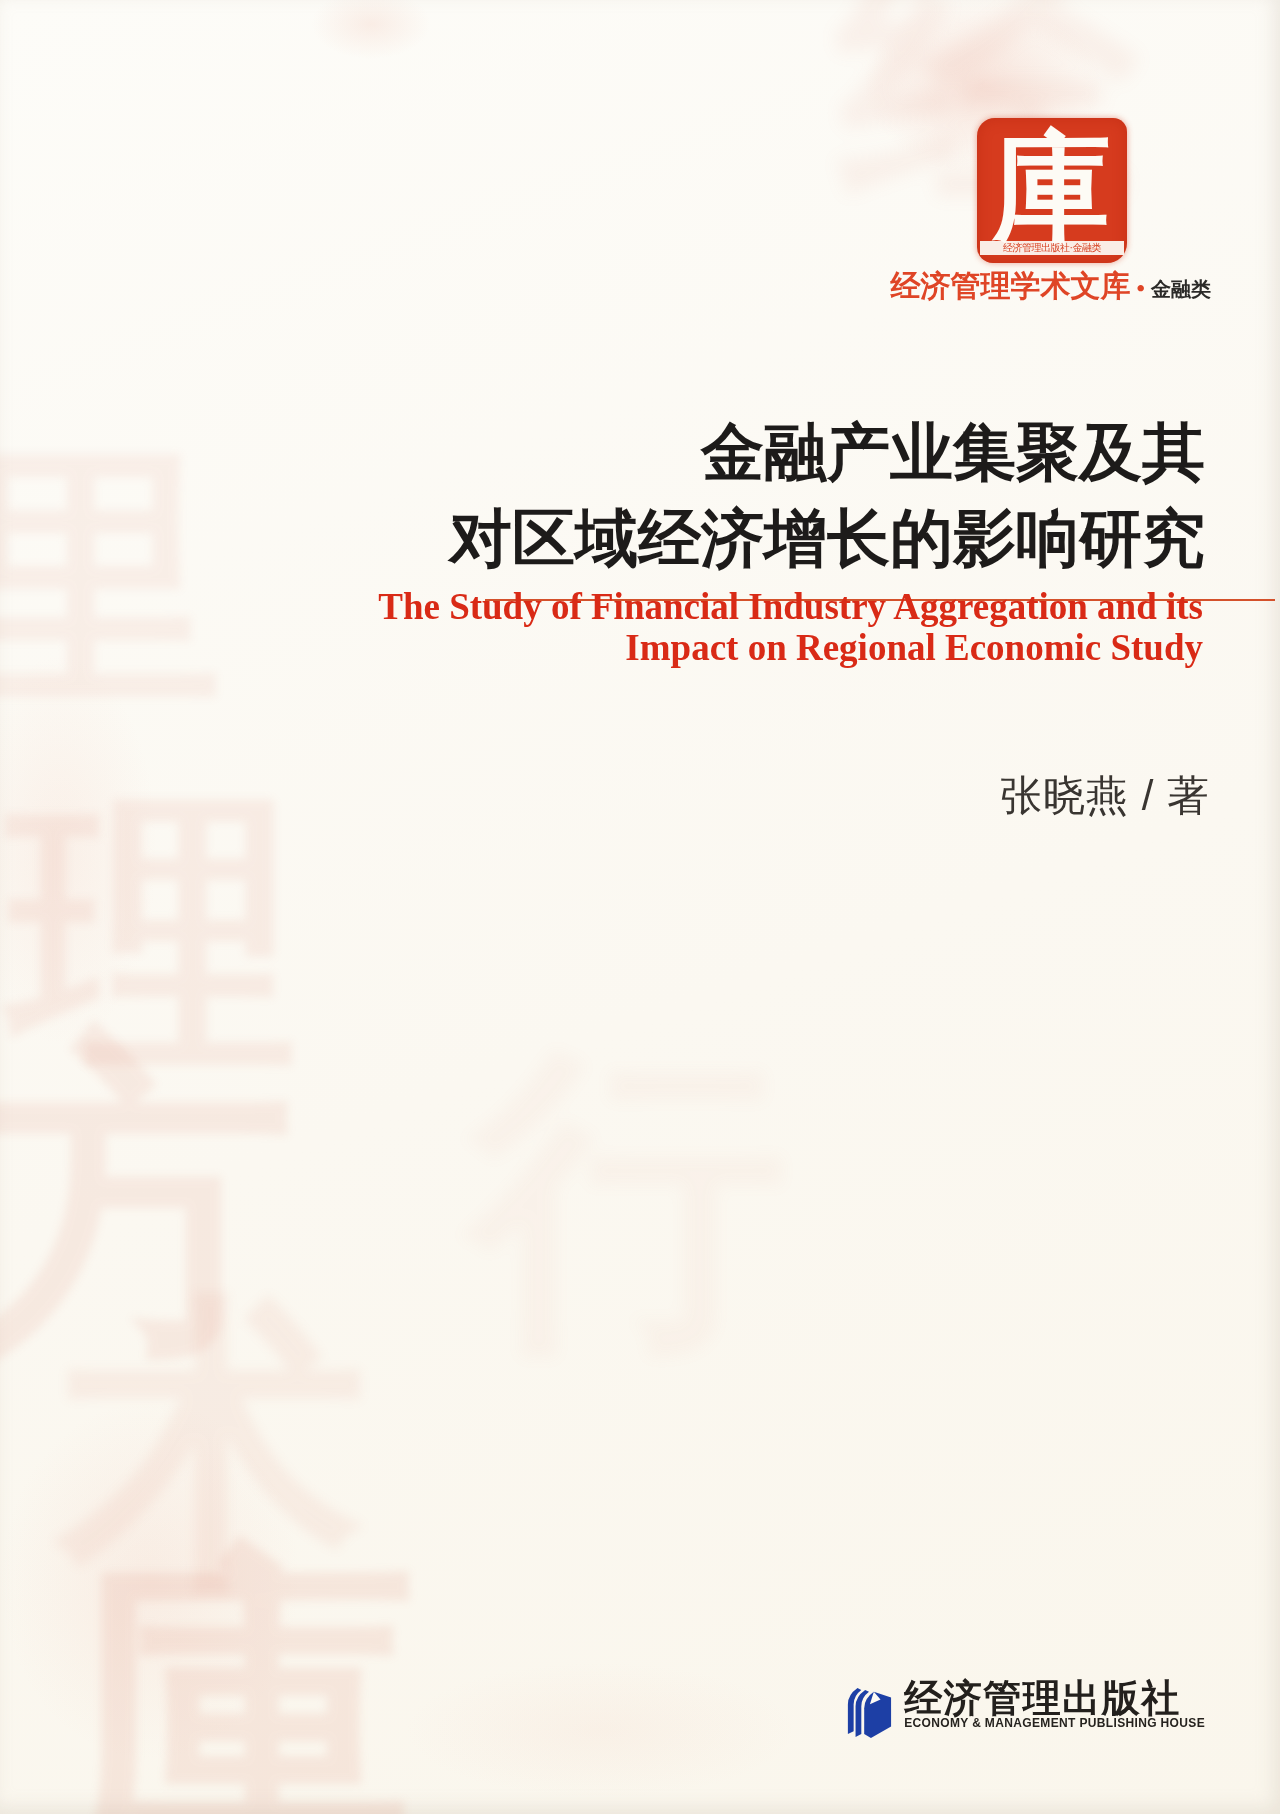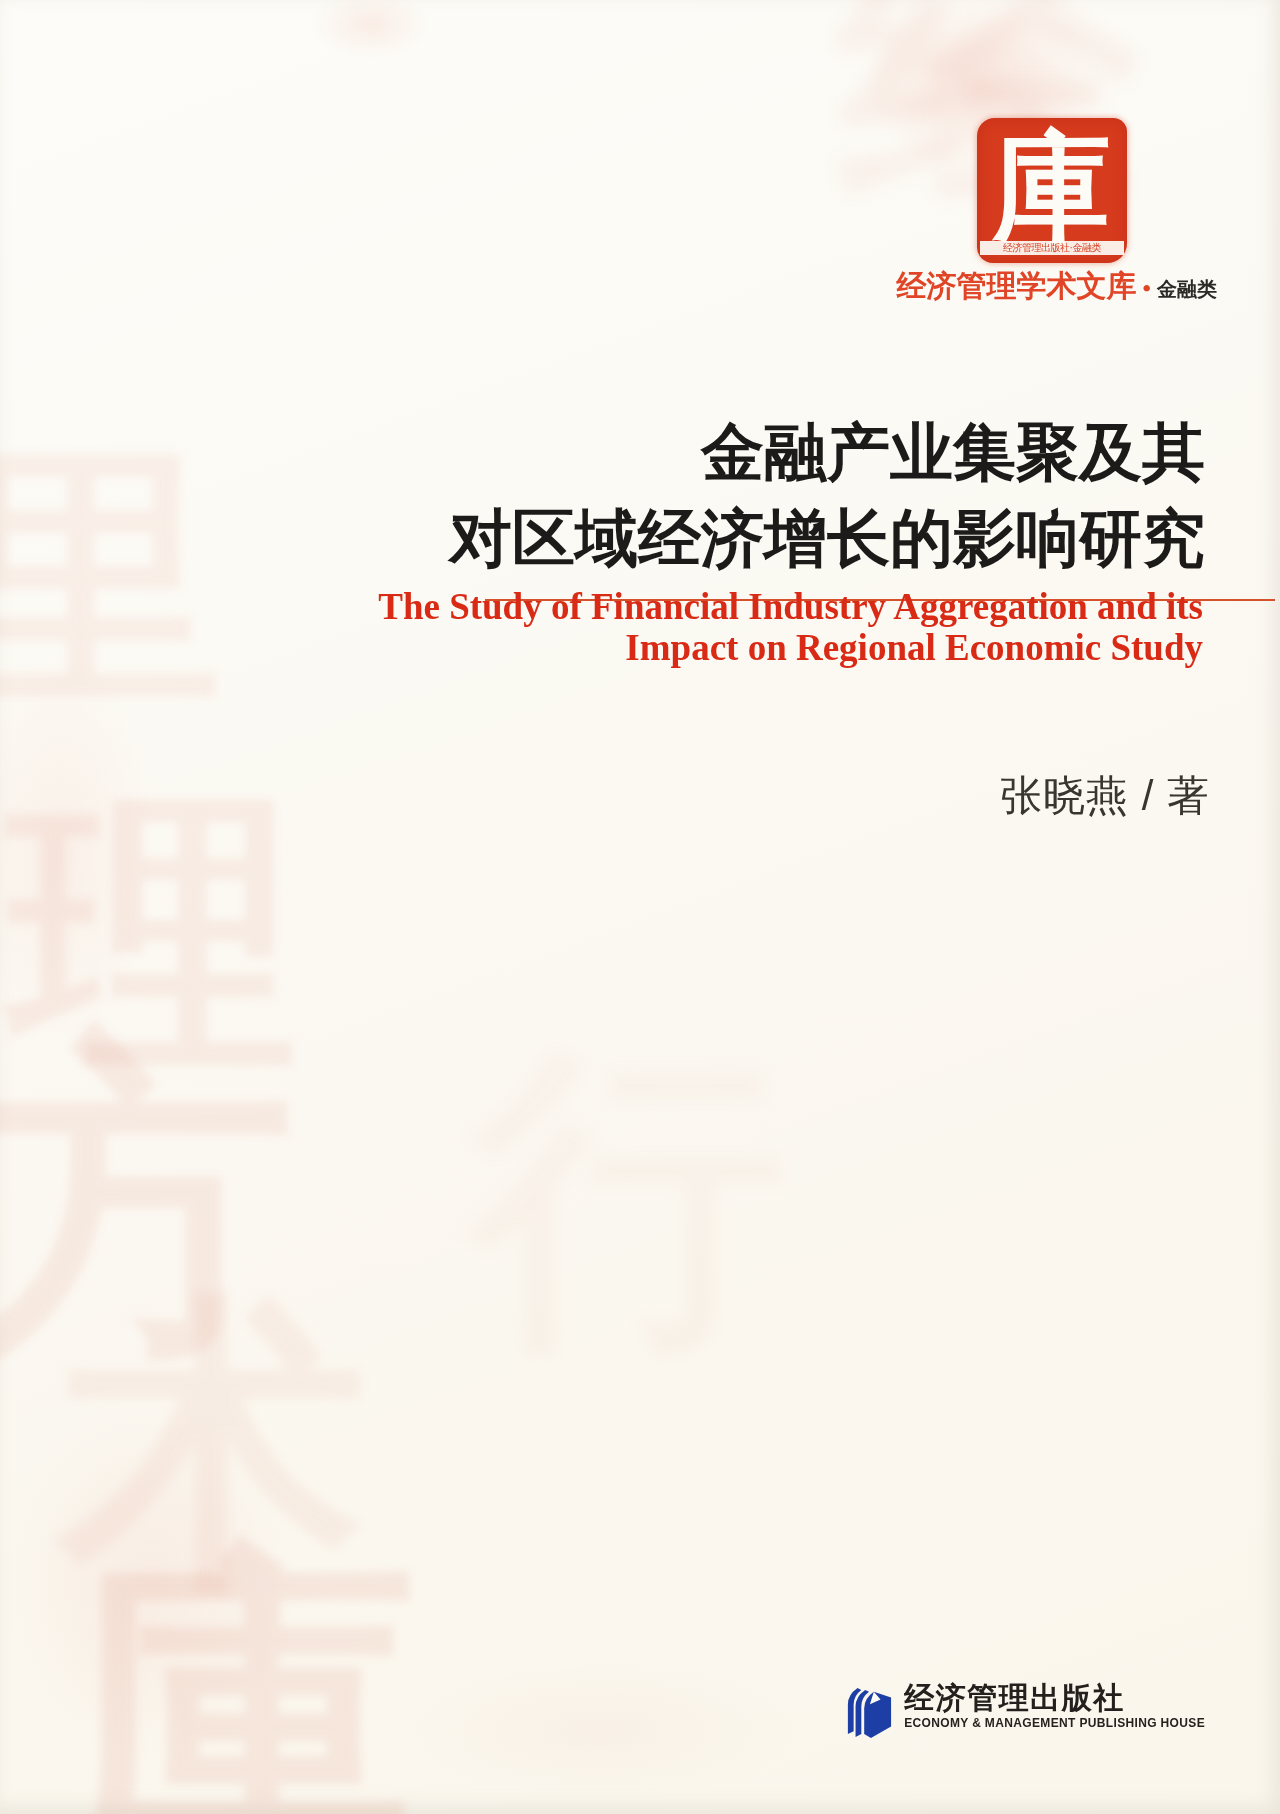--- a/index.html
+++ b/index.html
@@ -58,21 +58,21 @@
     background:rgba(253,251,245,0.93);
     display:flex;align-items:center;justify-content:center;
     overflow:hidden;
   }
   .seal-band span{
     font-size:10px;line-height:14px;letter-spacing:-0.5px;white-space:nowrap;
     color:#d64122;font-family:"Liberation Sans","DejaVu Sans",sans-serif;
   }
   
   .series{
-    position:absolute;right:63px;top:266px;
+    position:absolute;right:69px;top:266px;
     display:flex;align-items:baseline;white-space:nowrap;
   }
   .series-lib{
     font-size:30px;font-weight:700;color:#df4526;
     font-family:"Liberation Serif","DejaVu Serif",serif;letter-spacing:0;
   }
   .series-dot{font-size:24px;font-weight:700;color:#df4526;margin:0 6px;}
   .series-cat{
     font-size:20px;font-weight:600;color:#2b2a28;
     font-family:"Liberation Sans","DejaVu Sans",sans-serif;letter-spacing:0;
@@ -108,21 +108,21 @@
     white-space:nowrap;
   }
   
   .publisher{
     position:absolute;right:75px;top:1682px;
     display:flex;align-items:flex-start;
   }
   .pub-icon{width:48px;height:56px;margin-right:11px;margin-top:2px;}
   .pub-text{display:flex;flex-direction:column;}
   .pub-cn{
-    font-size:30px;font-weight:700;letter-spacing:1.5px;color:#23201d;
+    font-size:38px;font-weight:700;letter-spacing:1.5px;color:#23201d;
     font-family:"Liberation Sans","DejaVu Sans",sans-serif;
     line-height:32px;white-space:nowrap;
   }
   .pub-en{
     margin-top:2px;
     font-size:12px;font-weight:700;letter-spacing:0.35px;color:#26231f;
     font-family:"Liberation Sans","DejaVu Sans",sans-serif;
     white-space:nowrap;
   }
 </style>

